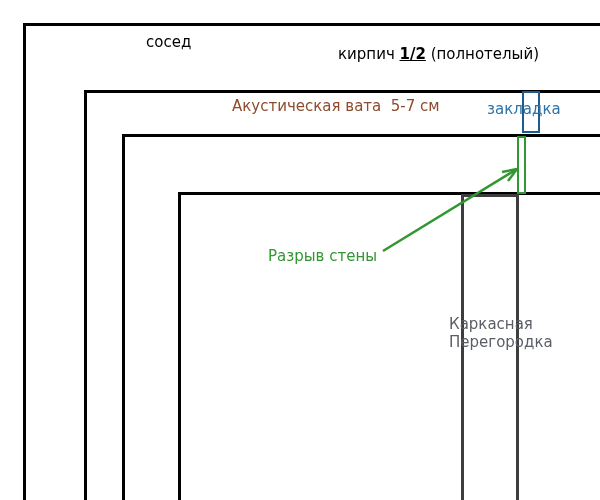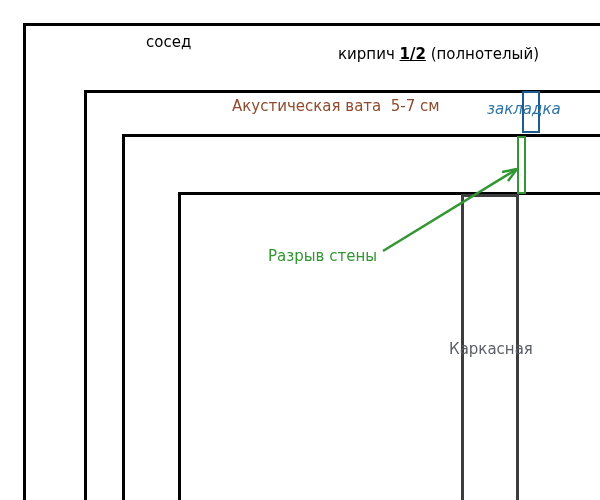--- a/index.html
+++ b/index.html
@@ -17,24 +17,24 @@
               border:2px solid var(--embed-blue,#1e5a8c);background:transparent;}
   .break-rect{position:absolute;left:517px;top:136px;width:9px;height:58px;
               border:2px solid var(--break-green,#329632);background:transparent;}
   .arrow-svg{position:absolute;left:0;top:0;width:600px;height:500px;pointer-events:none;}
   .arrow-svg line{stroke:var(--break-green,#329632);stroke-width:2.5;}
   .label{position:absolute;font-size:15px;line-height:18px;white-space:pre;color:#000;}
   .frac{font-weight:bold;text-decoration:underline;}
   .l-neighbor{left:146px;top:3px;margin-top:30px;}
   .l-outer-brick{left:338px;top:45px;}
   .l-acoustic{left:232px;top:97px;color:var(--acoustic-text,#8f4b2d);}
-  .l-embed{left:487px;top:100px;color:var(--embed-text-blue,#2d73a5);font-style:italic;}
+  .l-embed{left:487px;top:100px;color:var(--embed-text-blue,#2d73a5);}
   .l-inner-brick{left:227px;top:156px;}
   .l-break{left:268px;top:247px;color:var(--break-green,#329632);text-align:right;}
-  .l-partition{left:449px;top:340px;color:var(--partition-text,#5b5e66);}
+  .l-partition{left:449px;top:315px;color:var(--partition-text,#5b5e66);}
   .l-partition span{display:block;}
 </style>
 </head>
 <body>
 
 <div class="canvas">
 
   <div class="wall w1"></div>
   <div class="wall w2"></div>
   <div class="wall w3"></div>
@@ -56,15 +56,15 @@
 
   <div class="label l-outer-brick"><span>кирпич </span><span class="frac">1/2</span><span> (полнотелый)</span></div>
 
   <div class="label l-acoustic">Акустическая вата  5-7 см</div>
 
   <div class="label l-embed">закладка</div>
 
 
   <div class="label l-break">Разрыв стены</div>
 
-  <div class="label l-partition"><span>Каркасная</span></div>
+  <div class="label l-partition"><span>Каркасная</span><span>Перегородка</span></div>
 
 </div>
 
 </body></html>

